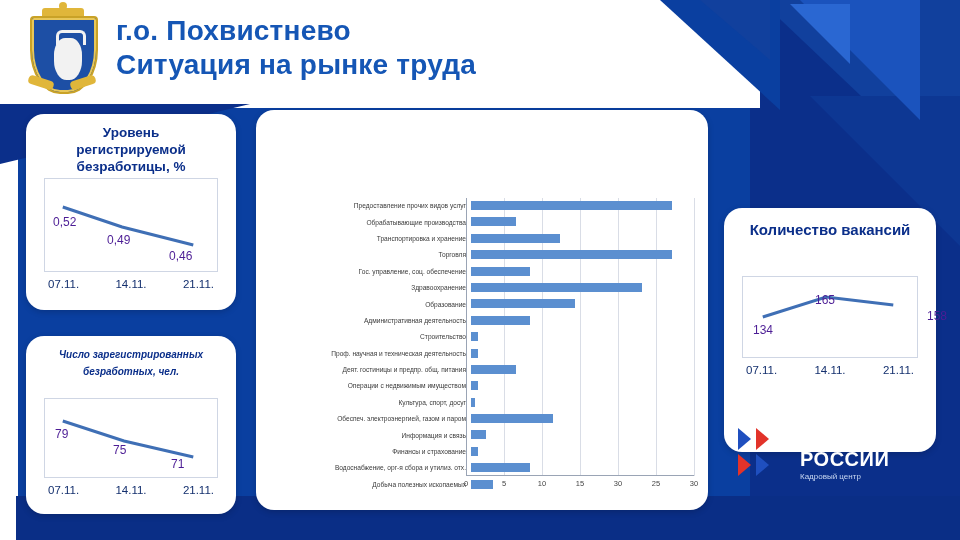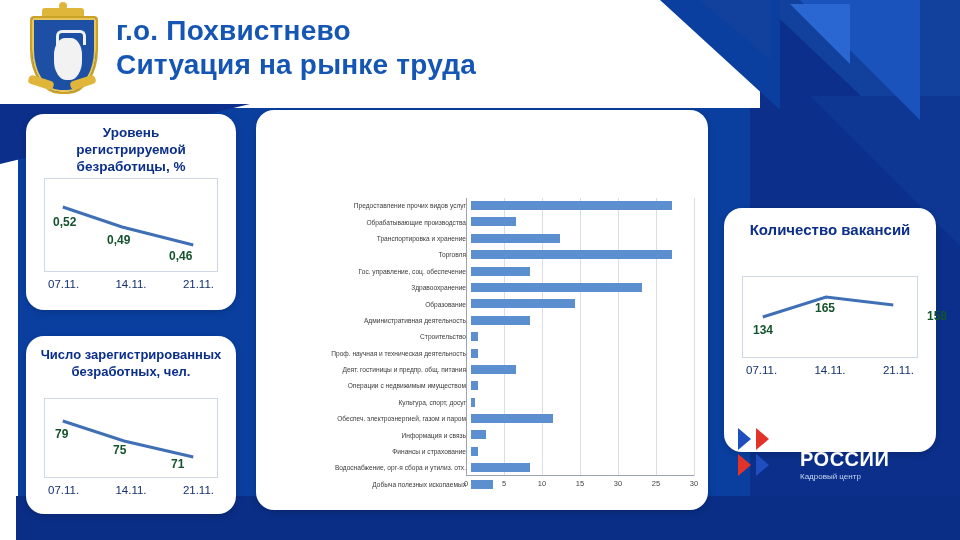--- a/index.html
+++ b/index.html
@@ -35,31 +35,31 @@
 
   .title{position:absolute;left:116px;top:14px;width:560px;color:#1556b5;font-weight:bold;font-size:28px;line-height:34px;letter-spacing:.2px;}
 
   
   .card{position:absolute;background:#ffffff;border-radius:18px;box-shadow:0 2px 6px rgba(0,0,0,.18);}
   .card-title{text-align:center;color:#0b2f8a;font-weight:bold;}
 
   #card-unemp-rate{left:26px;top:114px;width:210px;height:196px;}
   #card-unemp-rate .card-title{font-size:13.5px;line-height:17px;padding:10px 28px 0;}
   #card-unemp-count{left:26px;top:336px;width:210px;height:178px;}
-  #card-unemp-count .card-title{font-size:13px;line-height:17px;padding:10px 12px 12px;}
+  #card-unemp-count .card-title{font-size:10px;line-height:17px;padding:10px 12px 12px;font-style:italic;}
   #card-vac-count{left:724px;top:208px;width:212px;height:244px;}
   #card-vac-count .card-title{font-size:15px;line-height:19px;padding:12px 12px 0;}
   #card-main{left:256px;top:110px;width:452px;height:400px;}
   #card-main .card-title{font-size:24px;line-height:30px;padding:12px 28px 0;}
 
   .mini-plot{position:absolute;left:18px;right:18px;}
   .plot-box{position:relative;border:1px solid #cfd6e4;background:#fff;}
   .axis-labels{display:flex;justify-content:space-between;padding:6px 4px 0;}
   .axis-labels span{font-size:11.5px;font-weight:normal;color:#14306e;}
-  .dlabel{position:absolute;font-size:12px;font-weight:bold;color:#14532d;}
+  .dlabel{position:absolute;font-size:12px;font-weight:normal;color:#4c1d95;}
 
   
   #barchart{position:absolute;left:14px;top:88px;width:424px;height:296px;}
   .bar-row{display:flex;align-items:center;height:16.4px;}
   .bar-label{width:196px;text-align:right;padding-right:5px;font-size:6.6px;color:#3a3a3a;line-height:8px;white-space:nowrap;overflow:hidden;}
   .bar-track{position:relative;flex:1;height:100%;}
   .bar-fill{position:absolute;left:0;top:3px;height:9px;background:#5b8fd0;}
   .grid{position:absolute;left:196px;right:0;top:0;bottom:18px;pointer-events:none;}
   .grid i{position:absolute;top:0;bottom:0;width:1px;background:#d9dde6;}
   .xaxis{position:absolute;left:196px;right:0;bottom:0;height:18px;}
@@ -152,21 +152,21 @@
   </div>
 
   <div class="card" id="card-vac-count">
     <div class="card-title">Количество вакансий</div>
     <div class="mini-plot" style="top:68px;">
       <div class="plot-box" style="height:80px;">
         <svg width="100%" height="80" viewBox="0 0 176 80" preserveAspectRatio="none">
           <polyline points="20,40 84,20 152,28" fill="none" stroke="#3f6fb5" stroke-width="3"></polyline>
         </svg>
         <div class="dlabel" style="left:10px;top:46px;">134</div>
-        <div class="dlabel" style="left:72px;top:24px;">165</div>
+        <div class="dlabel" style="left:72px;top:16px;">165</div>
         <div class="dlabel" style="left:152px;top:32px;margin-left:32px;">158</div>
       </div>
       <div class="axis-labels">
         <span>07.11.</span>
         <span>14.11.</span>
         <span>21.11.</span>
       </div>
     </div>
   </div>
 

